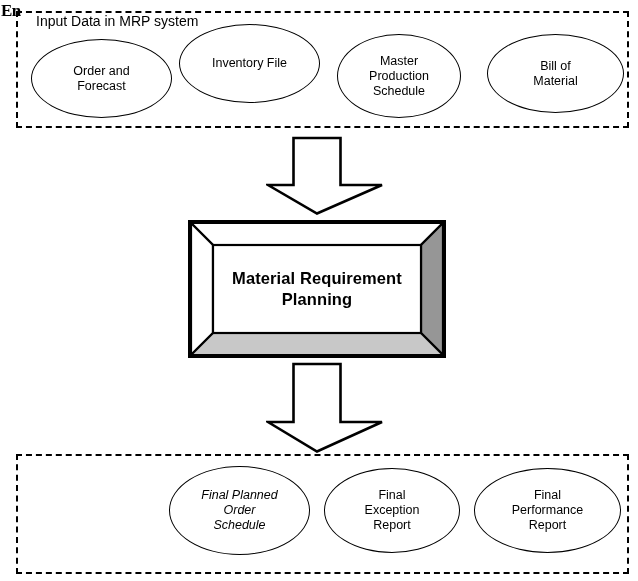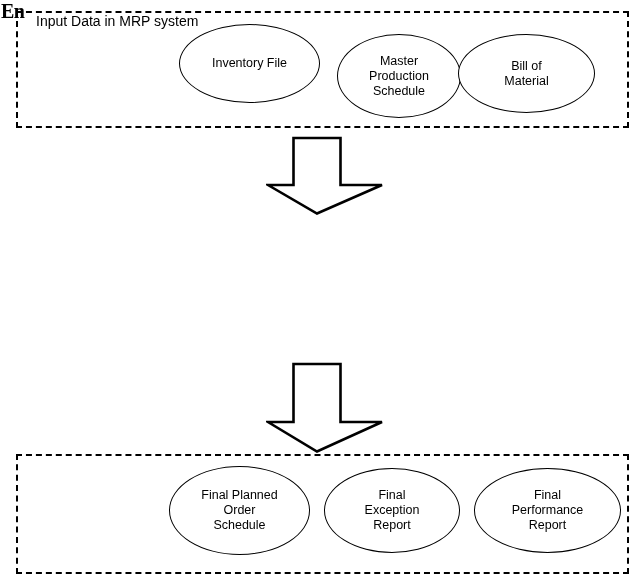--- a/index.html
+++ b/index.html
@@ -20,21 +20,21 @@
     overflow: hidden;
   }
 
   
   .corner-label {
     position: absolute;
     left: 1px;
     top: 2px;
     font-family: "Liberation Serif", serif;
     font-weight: bold;
-    font-size: 20px;
+    font-size: 17px;
     line-height: 18px;
     letter-spacing: -0.5px;
     color: #000000;
     white-space: nowrap;
     z-index: 6;
   }
 
   
   .group-box {
     position: absolute;
@@ -76,25 +76,25 @@
     font-size: 12.5px;
     line-height: 15px;
     white-space: pre-line;
     padding: 0 6px;
   }
 
   
   #ell-order     { left: 31px;  top: 39px; width: 141px; height: 79px; }
   #ell-inventory { left: 179px; top: 24px; width: 141px; height: 79px; }
   #ell-mps       { left: 337px; top: 34px; width: 124px; height: 84px; }
-  #ell-bom       { left: 458px; top: 34px; width: 137px; height: 79px; }
+  #ell-bom       { left: 487px; top: 34px; width: 137px; height: 79px; }
 
   
   #ell-inv-trans { left: 21px;  top: 470px; width: 130px; height: 85px; }
-  #ell-fpos      { left: 169px; top: 466px; width: 141px; height: 89px; }
+  #ell-fpos      { left: 169px; top: 466px; width: 141px; height: 89px; font-style: italic; }
   #ell-fer       { left: 324px; top: 468px; width: 136px; height: 85px; }
   #ell-fpr       { left: 474px; top: 468px; width: 147px; height: 85px; }
 
   
   .block-arrow {
     position: absolute;
     z-index: 3;
   }
   #arrow-top    { left: 266px; top: 136px; width: 118px; height: 80px; }
   #arrow-bottom { left: 266px; top: 362px; width: 118px; height: 92px; }
@@ -133,20 +133,24 @@
 <body>
 
 <div id="canvas">
 
   <div class="corner-label">En</div>
 
   <div class="group-box" id="group-input"></div>
 
   <div class="group-title">Input Data in MRP system</div>
 
+  <div class="ellipse" id="ell-order">
+    <span>Order and
+Forecast</span>
+  </div>
 
   <div class="ellipse" id="ell-inventory">
     <span>Inventory File</span>
   </div>
 
   <div class="ellipse" id="ell-mps">
     <span>Master
 Production
 Schedule</span>
   </div>
@@ -155,20 +159,37 @@
     <span>Bill of
 Material</span>
   </div>
 
   <div class="block-arrow" id="arrow-top">
     <svg width="118" height="80" viewBox="0 0 118 80" xmlns="http://www.w3.org/2000/svg">
       <polygon points="27.5,2 74.5,2 74.5,49 116,49 51,77.5 2,49 27.5,49" fill="#ffffff" stroke="#000000" stroke-width="2.6" stroke-linejoin="miter"></polygon>
     </svg>
   </div>
 
+  <div id="mrp-box">
+    <svg width="258" height="138" viewBox="0 0 258 138" xmlns="http://www.w3.org/2000/svg">
+
+      <rect x="1.5" y="1.5" width="255" height="135" fill="#ffffff" stroke="#000000" stroke-width="3"></rect>
+
+      <polygon points="3,3 255,3 233,25 25,25" fill="#ffffff" stroke="#000000" stroke-width="2.2" stroke-linejoin="miter"></polygon>
+      <polygon points="3,3 25,25 25,113 3,135" fill="#ffffff" stroke="#000000" stroke-width="2.2" stroke-linejoin="miter"></polygon>
+      <polygon points="255,3 255,135 233,113 233,25" fill="#969696" stroke="#000000" stroke-width="2.2" stroke-linejoin="miter"></polygon>
+      <polygon points="3,135 25,113 233,113 255,135" fill="#c8c8c8" stroke="#000000" stroke-width="2.2" stroke-linejoin="miter"></polygon>
+
+      <rect x="25" y="25" width="208" height="88" fill="#ffffff" stroke="#000000" stroke-width="2.2"></rect>
+    </svg>
+    <div class="mrp-label">
+      <span>Material Requirement
+Planning</span>
+    </div>
+  </div>
 
   <div class="block-arrow" id="arrow-bottom">
     <svg width="118" height="92" viewBox="0 0 118 92" xmlns="http://www.w3.org/2000/svg">
       <polygon points="27.5,2 74.5,2 74.5,60 116,60 51,89.5 2,60 27.5,60" fill="#ffffff" stroke="#000000" stroke-width="2.6" stroke-linejoin="miter"></polygon>
     </svg>
   </div>
 
   <div class="group-box" id="group-output"></div>
 
 

